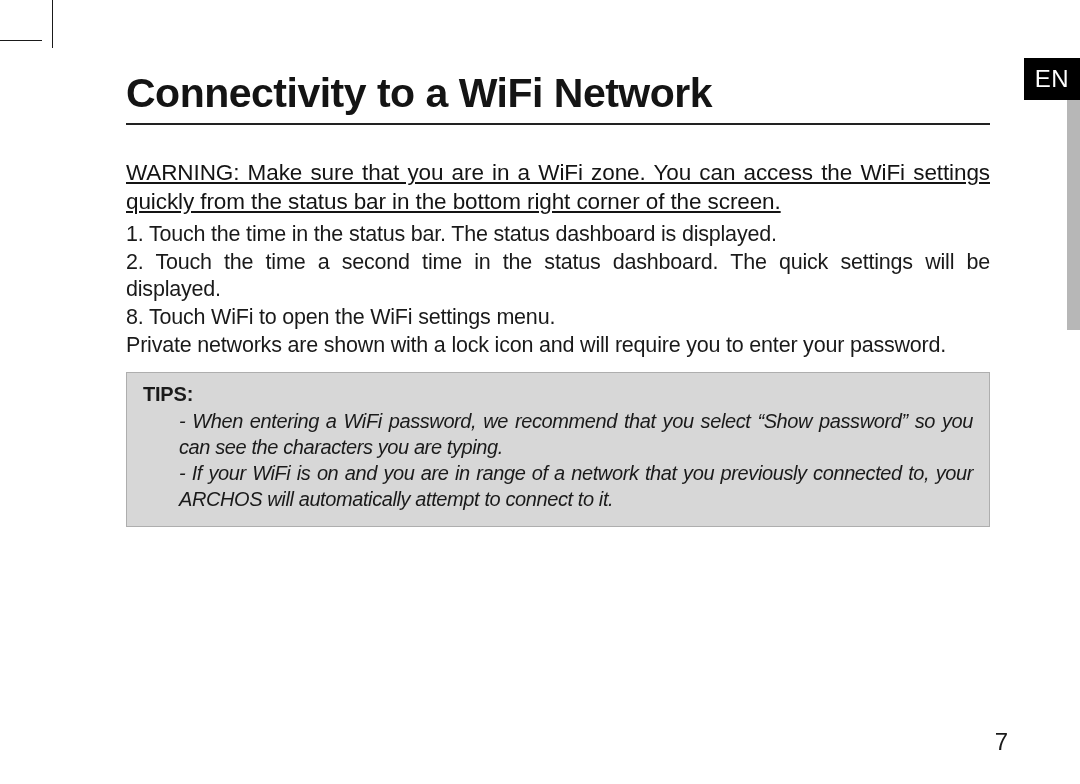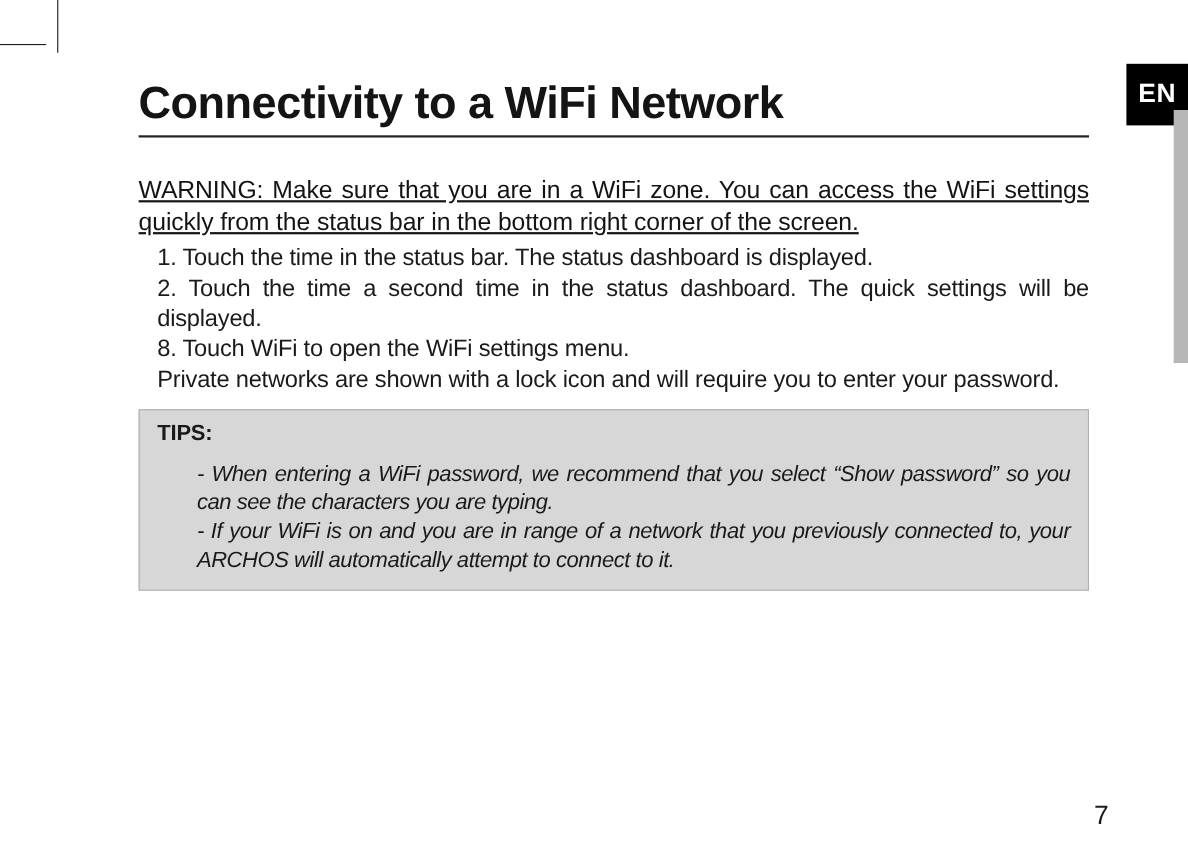--- a/index.html
+++ b/index.html
@@ -37,29 +37,29 @@
     bottom: 0;
     padding: 30px 90px 40px 74px;
     box-sizing: border-box;
   }
   
   .lang-tab {
     position: absolute;
     top: 58px;
     right: 0;
     width: 56px;
-    height: 56px;
+    height: 42px;
     background: #000;
     color: #fff;
     font-size: 24px;
     letter-spacing: 0.5px;
     display: flex;
     align-items: center;
     justify-content: center;
-    font-weight: 700;
+    font-weight: 400;
   }
   
   .thumb-index {
     position: absolute;
     top: 100px;
     right: 0;
     width: 13px;
     height: 230px;
     background: #b7b7b7;
   }
@@ -82,38 +82,38 @@
     margin: 0 0 4px 0;
     color: #141414;
     text-align: justify;
     letter-spacing: -0.1px;
     text-decoration: underline;
   }
   .steps {
     font-size: 21.5px;
     line-height: 1.30;
     color: #1a1a1a;
-    margin: 0 0 12px 17px;
+    margin: 0 0 12px 0;
     text-align: justify;
     letter-spacing: -0.2px;
   }
   .steps p {
     margin: 0;
   }
   .tips-box {
     background: #d7d7d7;
     border: 1px solid #aeaeae;
     padding: 10px 16px 14px 16px;
     margin-top: 6px;
   }
   .tips-heading {
     font-weight: 700;
     font-size: 20px;
     font-style: normal;
-    margin: 0 0 12px 0;
+    margin: 0 0 2px 0;
     letter-spacing: -0.2px;
   }
   .tips-body {
     font-style: italic;
     font-size: 20px;
     line-height: 1.30;
     text-align: justify;
     letter-spacing: -0.4px;
     margin-left: 36px;
   }

